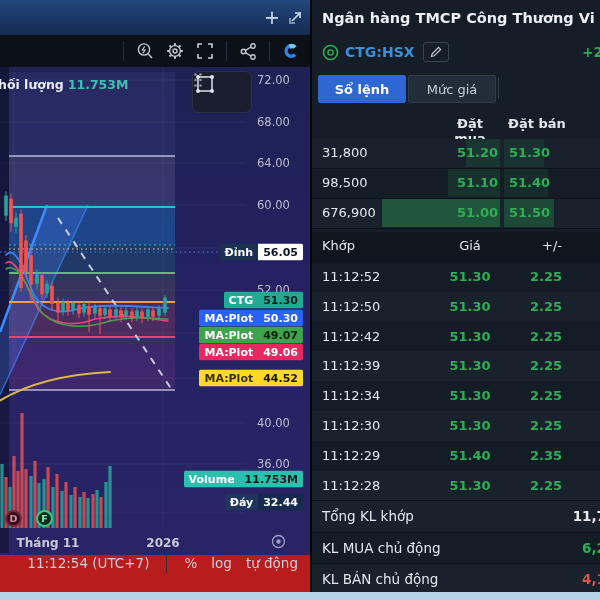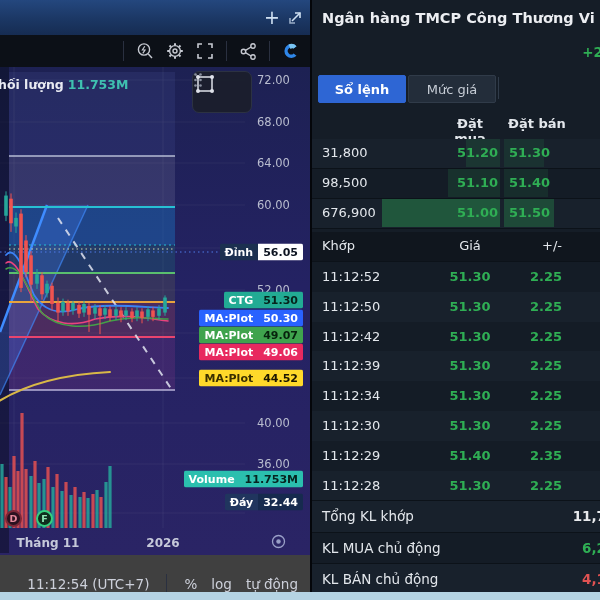--- a/index.html
+++ b/index.html
@@ -25,22 +25,22 @@
     border:1px solid #2c3242;border-radius:7px;display:flex;align-items:center;justify-content:center;gap:7px;}
   #priceaxis{position:absolute;left:0;top:0;width:310px;height:488px;pointer-events:none;}
   .ptick{position:absolute;left:257px;transform:translateY(-50%);font-size:11.5px;color:#b9bdcf;}
   .pbadge{position:absolute;right:7px;transform:translateY(-50%);display:flex;font-size:11px;font-weight:bold;
     border-radius:2px;overflow:hidden;white-space:nowrap;pointer-events:auto;cursor:pointer;}
   .pbadge span{padding:2px 5px;line-height:13px;}
   .taxis-label{position:absolute;transform:translateX(-50%);font-size:12px;font-weight:bold;color:#c6c9da;}
   #axis-gear{position:absolute;left:270px;top:466px;cursor:pointer;}
   .marker{position:absolute;width:17px;height:17px;border-radius:50%;display:flex;align-items:center;
     justify-content:center;font-size:9.5px;font-weight:bold;box-sizing:border-box;}
-  #bottombar{position:absolute;left:0;top:555px;width:310px;height:37px;background:#404040;
-    display:flex;align-items:flex-end;justify-content:flex-end;font-size:13.5px;color:#cdd0da;}
+  #bottombar{position:absolute;left:0;top:555px;width:310px;height:37px;background:#b91c1c;
+    display:flex;align-items:flex-start;justify-content:flex-end;font-size:13.5px;color:#cdd0da;}
   #bottombar .bsep{width:1px;height:18px;background:#2a3040;margin:0 10px;}
   #bottombar .bitem{margin:0 7px;cursor:pointer;}
   #bottombar .btime{cursor:default;}
   #bottombar .last{margin-right:12px;}
   
   #right{position:absolute;left:312px;top:0;width:288px;height:600px;background:#151d27;overflow:hidden;}
   #rp-title{position:absolute;left:10px;top:10px;width:272px;font-size:14.5px;font-weight:bold;color:#eceef2;
     white-space:nowrap;overflow:hidden;}
   #rp-symrow{position:absolute;left:10px;top:40px;width:278px;height:24px;display:flex;align-items:center;}
   #rp-symbol{color:#3e8fd8;font-size:14px;font-weight:bold;margin:0 8px 0 6px;cursor:pointer;}
@@ -367,20 +367,32 @@
       <span class="bitem">%</span>
       <span class="bitem">log</span>
       <span class="bitem last">tự động</span>
     </div>
   </div>
 
   <div id="divider"></div>
 
   <div id="right">
     <div id="rp-title">Ngân hàng TMCP Công Thương Vi...</div>
+    <div id="rp-symrow">
+      <svg width="17" height="17" viewBox="0 0 17 17">
+        <circle cx="8.5" cy="8.5" r="7" fill="none" stroke="#2fae54" stroke-width="1.6"></circle>
+        <circle cx="8.5" cy="8.5" r="2.6" fill="none" stroke="#2fae54" stroke-width="1.4"></circle>
+        </svg>
+      <span id="rp-symbol">CTG:HSX</span>
+      <span id="rp-edit">
+        <svg width="12" height="12" viewBox="0 0 12 12">
+            <path d="M1.5 10.5 L2.2 7.8 L8.6 1.4 L10.6 3.4 L4.2 9.8 Z" fill="none" stroke="#c6c9d1" stroke-width="1.2"></path>
+          </svg>
+      </span>
+    </div>
     <div id="rp-change">+2</div>
     <div id="rp-tabs">
         <div class="rtab active">Sổ lệnh</div>
         <div class="rtab">Mức giá</div>
         <div class="rtab-sep"></div>
       </div>
     <div id="ob-headers">
       <span class="h-buy">Đặt mua</span>
       <span class="h-sell">Đặt bán</span>
     </div>

